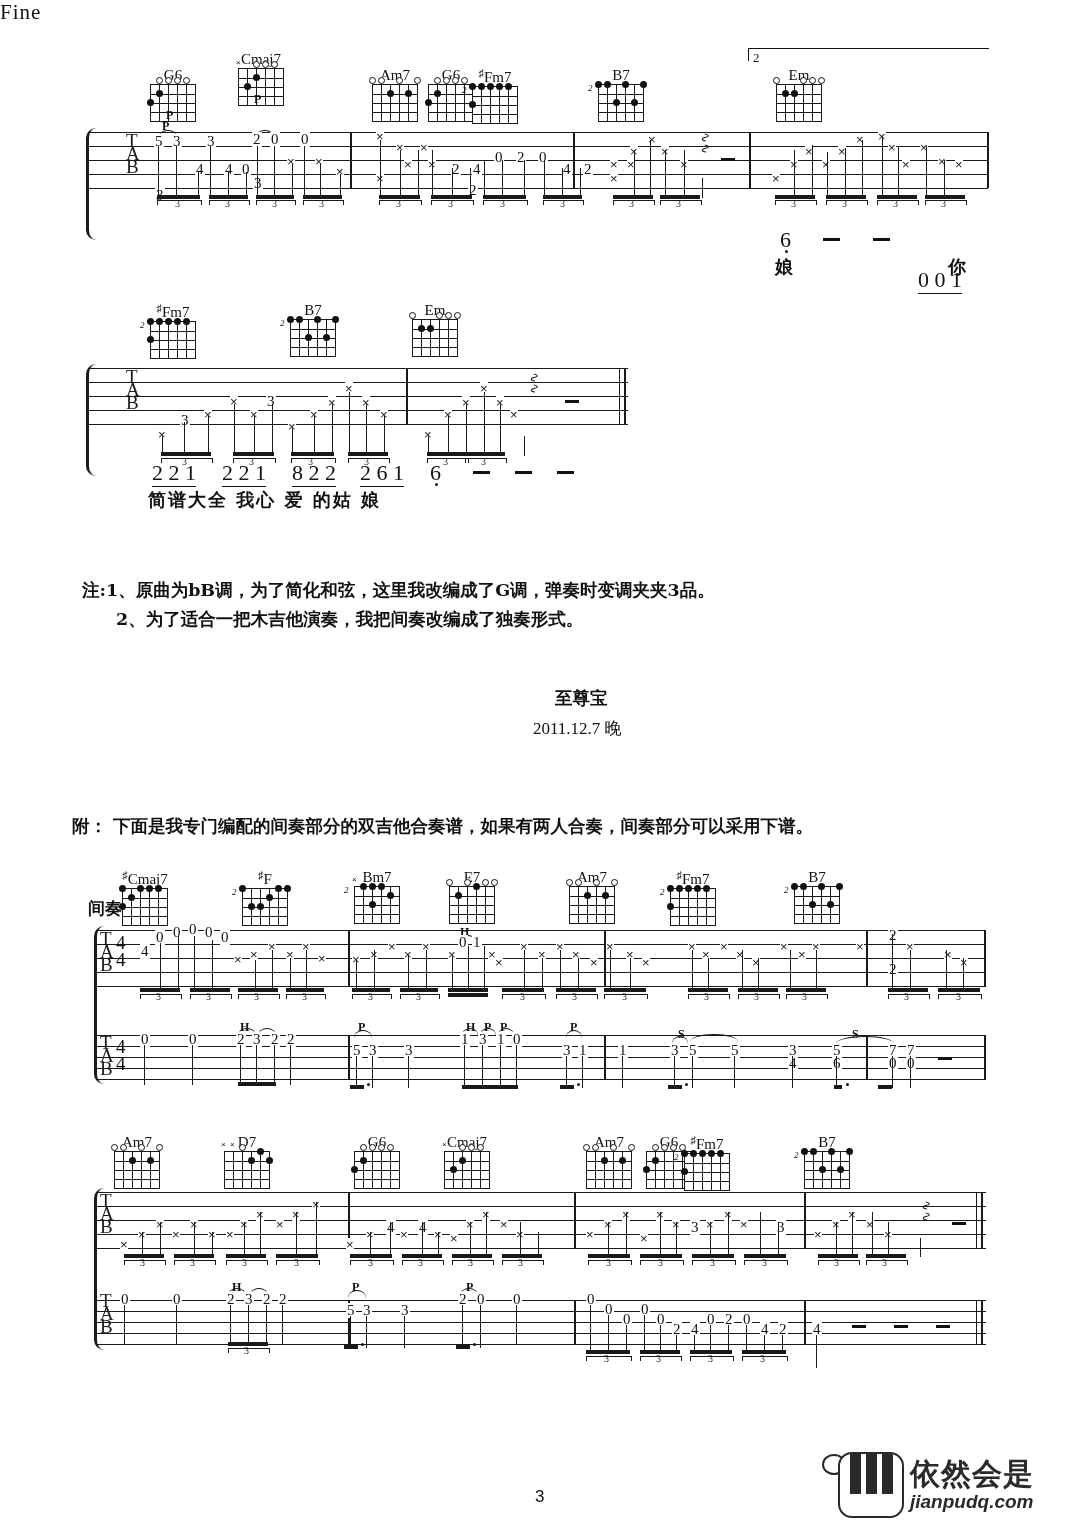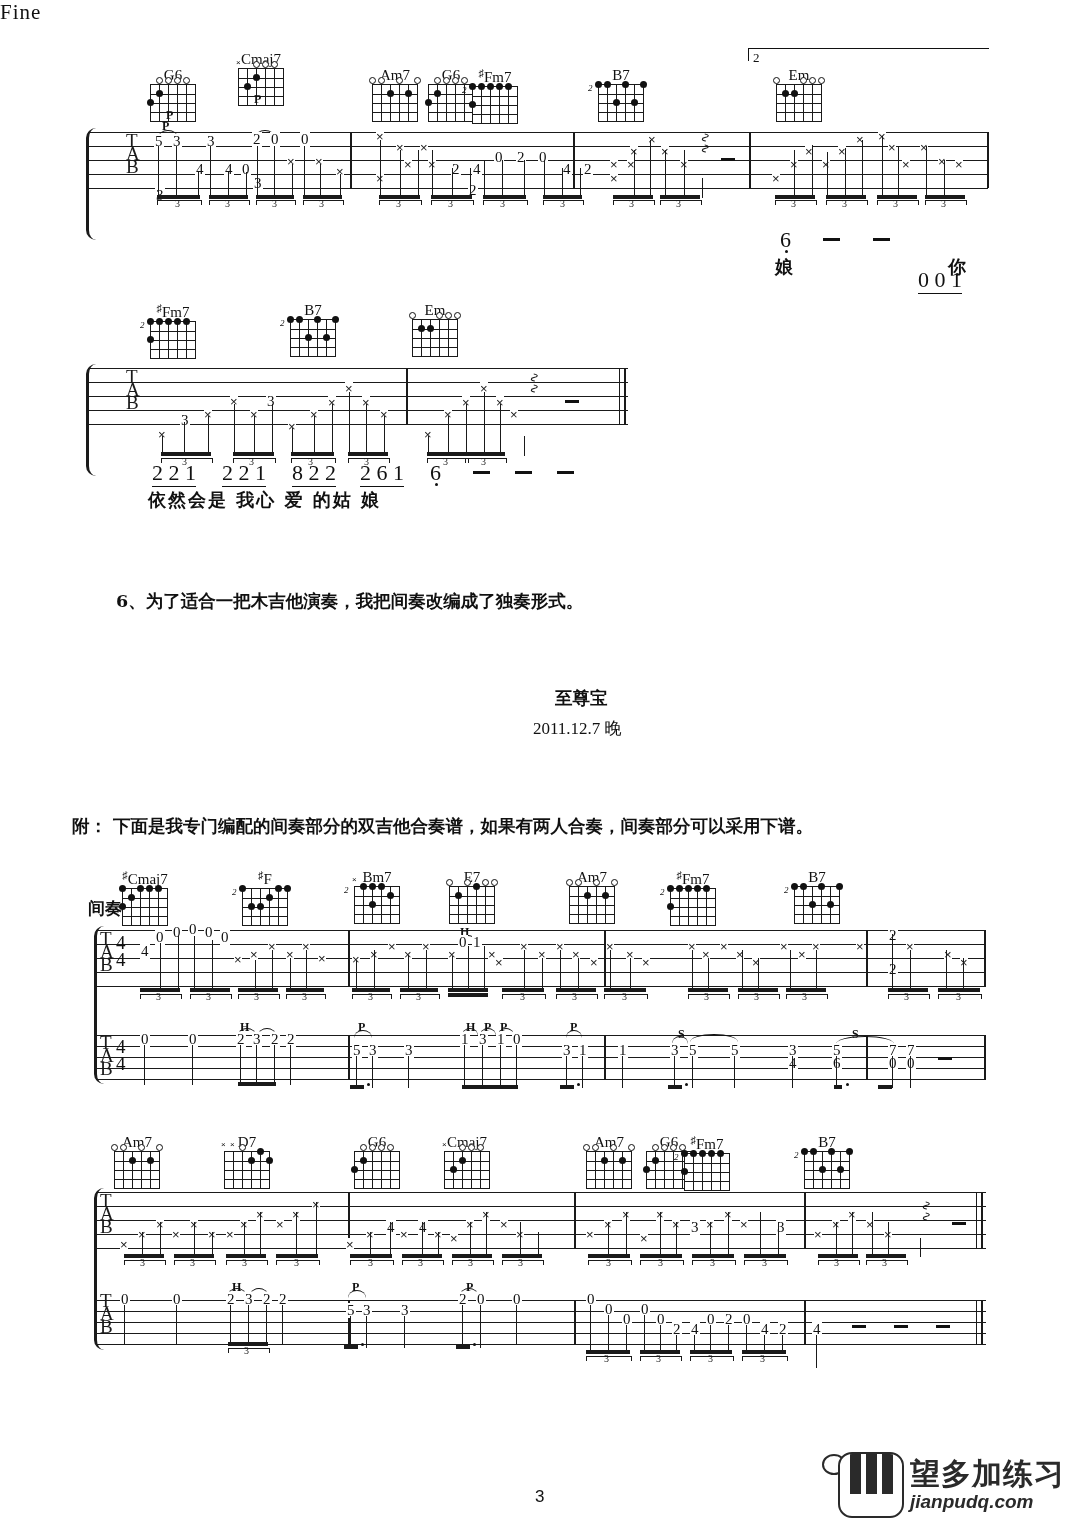--- a/index.html
+++ b/index.html
@@ -522,25 +522,26 @@
   <span class="und">8 2 2</span>
 </div>
 <div class="jp" style="left:360px;top:462px;">
   <span class="und">2 6 1</span>
 </div>
 <div class="jp" style="left:430px;top:462px;">6</div>
 <div class="dotlow" style="left:435px;top:483px;"></div>
 <div class="dash" style="left:473px;top:471px;"></div>
 <div class="dash" style="left:515px;top:471px;"></div>
 <div class="dash" style="left:557px;top:471px;"></div>
-<div class="lyr" style="left:148px;top:491px;letter-spacing:2px;">依然会是 我心 爱 的姑 娘</div>
+<div class="lyr" style="left:148px;top:491px;letter-spacing:2px;">简谱大全 我心 爱 的姑 娘</div>
 <div class="fine" style="left:528px;top:489px;">Fine</div>
 
 <div class="abs" style="left:82px;top:582px;">
-  <div class="note-line" style="margin-top:11px;margin-left:34px;">6、为了适合一把木吉他演奏，我把间奏改编成了独奏形式。</div>
+  <div class="note-line">注:1、原曲为bB调，为了简化和弦，这里我改编成了G调，弹奏时变调夹夹3品。</div>
+  <div class="note-line" style="margin-top:11px;margin-left:34px;">2、为了适合一把木吉他演奏，我把间奏改编成了独奏形式。</div>
 </div>
 <div class="sig" style="position:absolute;left:555px;top:686px;">至尊宝</div>
 <div class="mono" style="position:absolute;left:533px;top:717px;">2011.12.7 晚</div>
 
 <div class="note-line" style="position:absolute;left:72px;top:818px;">附： 下面是我专门编配的间奏部分的双吉他合奏谱，如果有两人合奏，间奏部分可以采用下谱。</div>
 <div class="lyr" style="left:88px;top:900px;font-size:17px;">间奏</div>
 
 <div class="chordbox" style="left:122px;top:870px;">
   <div class="chordname"><span class="sharp">♯</span><span>Cmaj7</span></div>
   <div class="grid" style="width:44px;height:36px;">
@@ -1313,16 +1314,16 @@
 <div class="pageno" style="left:535px;top:1487px;">3</div>
 
 <div class="abs" style="left:838px;top:1452px;display:flex;align-items:center;gap:6px;">
   <div class="bubble" style="position:absolute;left:-16px;top:2px;"></div>
   <div class="wm-keys">
     <div class="bk" style="left:10px;"></div>
     <div class="bk" style="left:26px;"></div>
     <div class="bk" style="left:42px;"></div>
   </div>
   <div>
-    <div class="wm-text">望多加练习</div>
+    <div class="wm-text">依然会是</div>
     <div class="wm-url" style="margin-top:3px;">jianpudq.com</div>
   </div>
 </div>
 
 </body></html>

